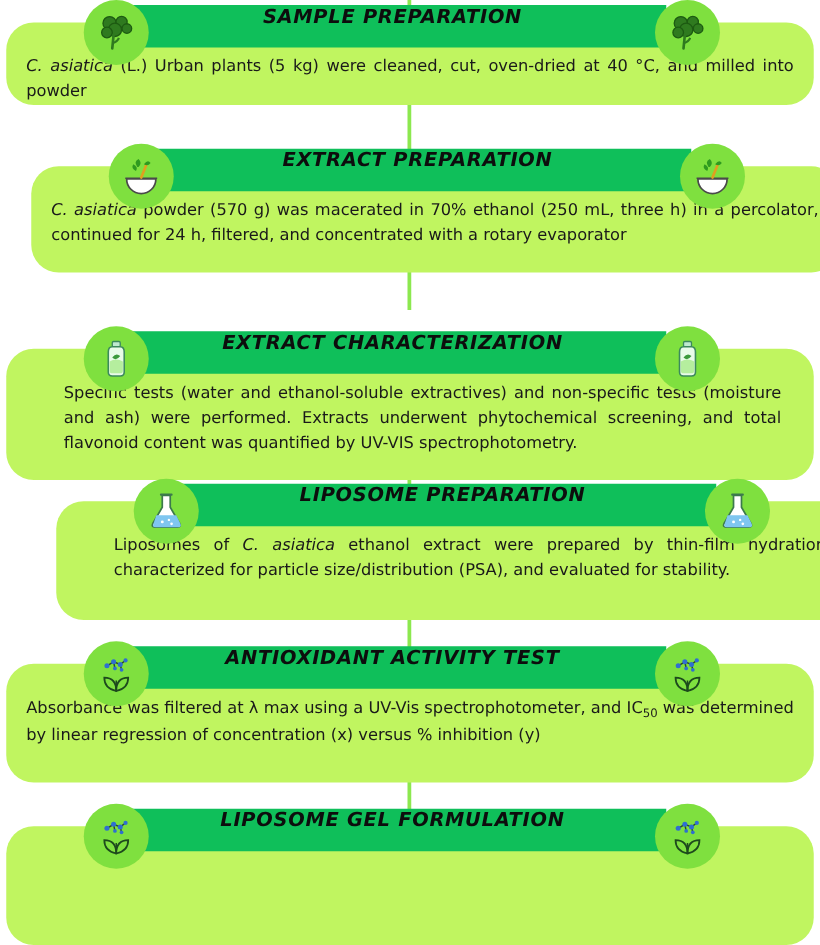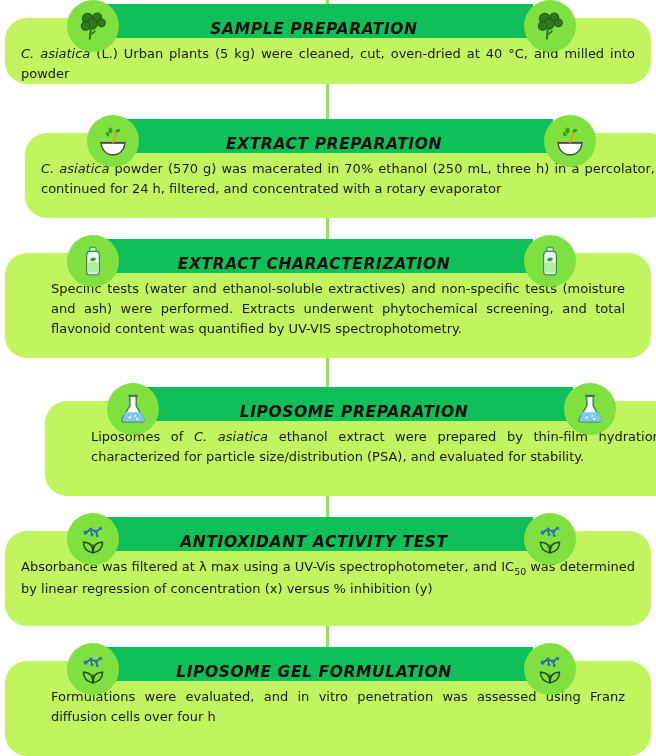--- a/index.html
+++ b/index.html
@@ -37,21 +37,21 @@
     min-height:60px;
   }
   .titlebar{
     position:absolute;
     left:90px;
     right:118px;
     top:-14px;
     height:34px;
     background:#0fbf5a;
     display:flex;
-    align-items:flex-end;
+    align-items:flex-start;
     justify-content:center;
     z-index:3;
   }
   .titlebar .ttl{
     font-family:"DejaVu Sans",sans-serif;
     font-weight:bold;
     font-style:italic;
     font-size:15.5px;
     color:#0d0d0d;
     letter-spacing:0.6px;
@@ -153,21 +153,21 @@
           <path d="M16 17 l4 -10" stroke="#e0a020" stroke-width="2" stroke-linecap="round"></path>
           <path d="M13 9 q-3 -4 1 -6 q3 3 0 6 z" fill="#2f9a1f"></path>
           <path d="M18 7 q3 -4 5 -1 q-2 3 -5 1 z" fill="#2f9a1f"></path>
           <path d="M12 12 q-4 -2 -2 -5 q4 2 2 5 z" fill="#2f9a1f"></path>
         </svg>
       </div>
       <div class="body-text"><i>C. asiatica</i> powder (570 g) was macerated in 70% ethanol (250 mL, three h) in a percolator, continued for 24 h, filtered, and concentrated with a rotary evaporator</div>
     </div>
   </div>
 
-  <div class="stage" style="top:253px;">
+  <div class="stage" style="top:279px;">
     <div class="card" style="height:105px;">
       <div class="titlebar">
         <span class="ttl">EXTRACT CHARACTERIZATION</span>
       </div>
       <div class="icon-badge left">
         <svg viewBox="0 0 32 32">
           <rect x="13" y="3" width="6" height="4" rx="1" fill="#bfe9d0" stroke="#3c8a5c" stroke-width="1"></rect>
           <path d="M10 11 q0 -4 3 -4 h6 q3 0 3 4 v15 q0 3 -3 3 h-6 q-3 0 -3 -3 z" fill="#e8fbe8" stroke="#3c8a5c" stroke-width="1.2"></path>
           <path d="M11 18 q5 -3 10 0 v7 q0 2 -2 2 h-6 q-2 0 -2 -2 z" fill="#9fe87f" opacity="0.7"></path>
           <path d="M13 15 q3 -4 6 -1 q-3 4 -6 1 z" fill="#3c9a3c"></path>
@@ -293,17 +293,16 @@
             <circle cx="14" cy="7" r="1.9" fill="#2f6fd0"></circle>
           <circle cx="19" cy="9" r="1.9" fill="#2f6fd0"></circle>
             <circle cx="23" cy="6" r="1.6" fill="#2f6fd0"></circle>
           <circle cx="15" cy="12" r="1.4" fill="#2f6fd0"></circle>
             <circle cx="20" cy="13" r="1.4" fill="#2f6fd0"></circle>
           <path d="M16 29 q-9 -2 -9 -10 q9 0 9 10 z" fill="none" stroke="#1d4a1d" stroke-width="1.3"></path>
           <path d="M16 29 q9 -2 9 -10 q-9 0 -9 10 z" fill="none" stroke="#1d4a1d" stroke-width="1.3"></path>
           <path d="M16 29 v-8" stroke="#1d4a1d" stroke-width="1.1"></path>
         </svg>
       </div>
-      <div class="body-text indent">Formulations were evaluated, and in vitro penetration was assessed using Franz diffusion cells over four h</div>
     </div>
   </div>
 
 </div>
 
 </body></html>

